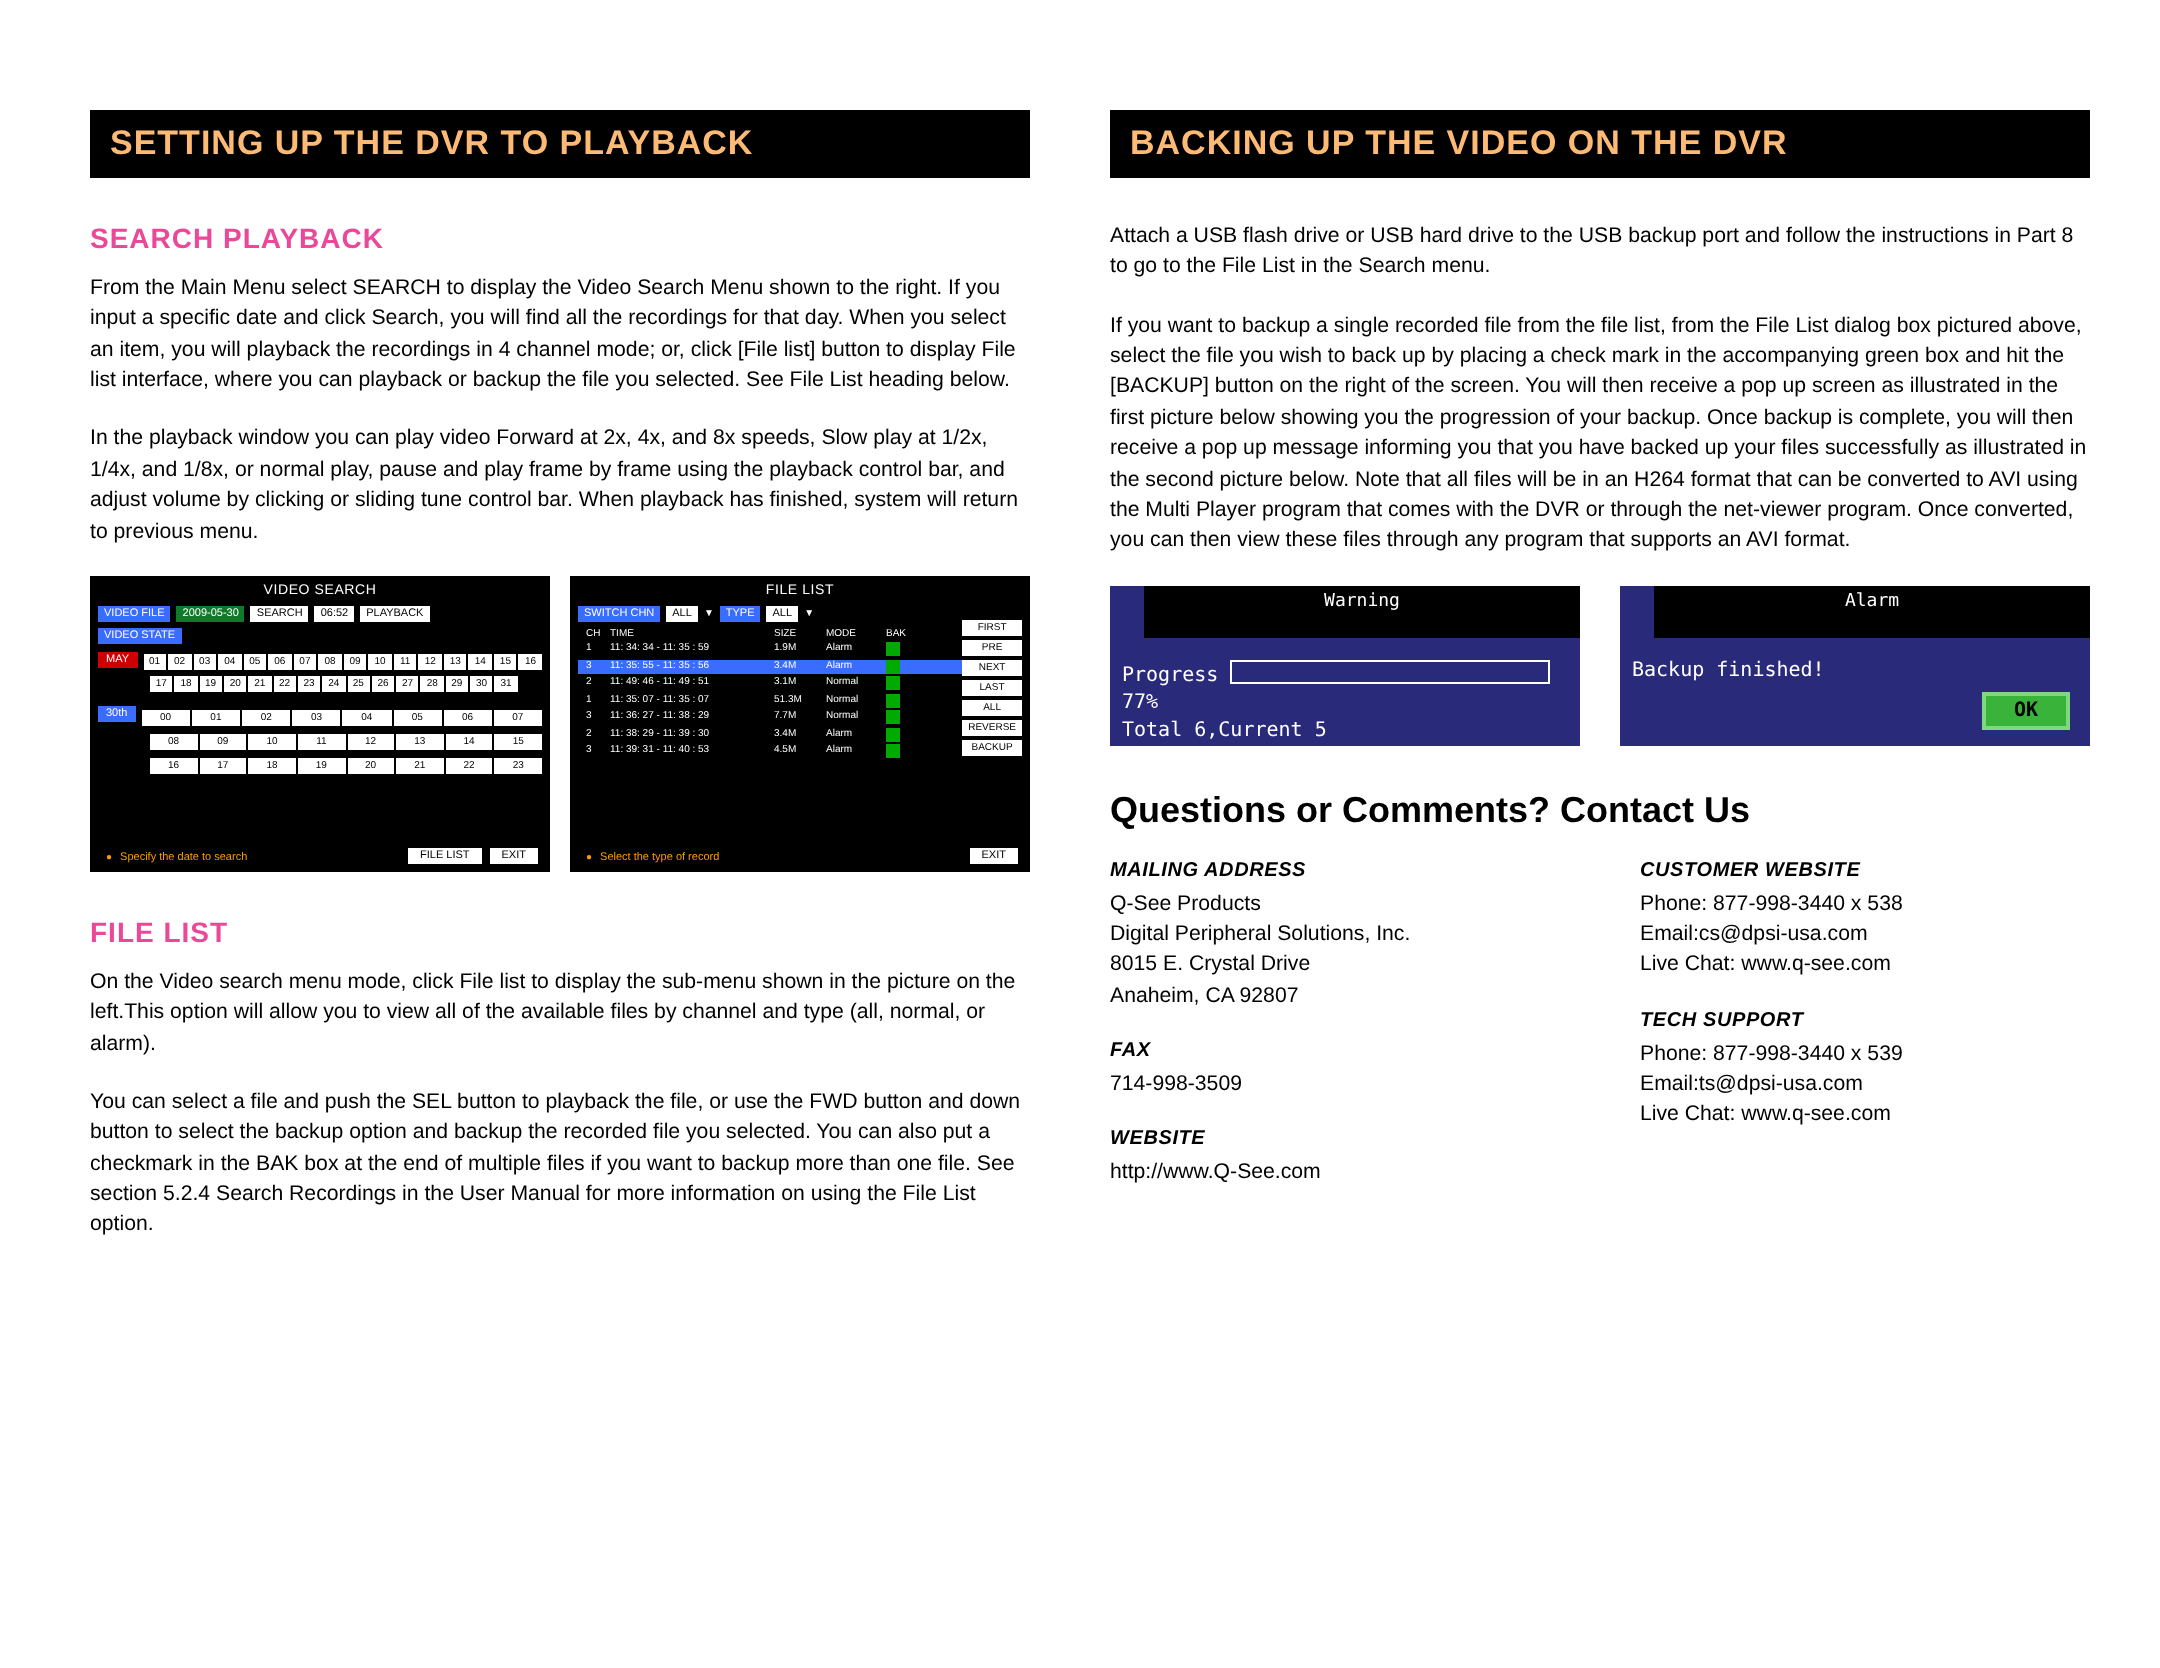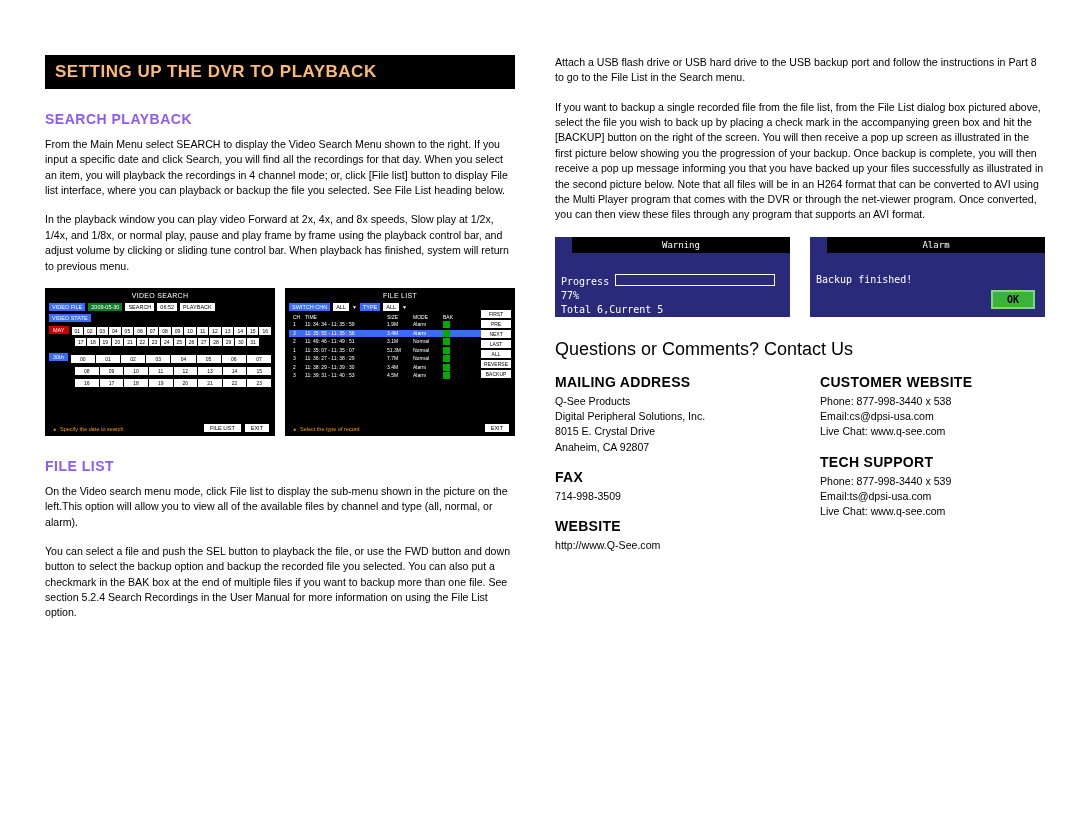--- a/index.html
+++ b/index.html
@@ -17,40 +17,41 @@
     background: #000;
     color: #fdba74;
     font-weight: bold;
     font-size: 17px;
     letter-spacing: 0.5px;
     padding: 7px 10px;
     margin-bottom: 22px;
     font-stretch: condensed;
   }
   .sub-red {
-    color: #8b5cf6;
+    color: #ec4899;
     font-weight: bold;
     font-size: 14px;
     letter-spacing: 0.5px;
     margin-bottom: 10px;
   }
   .body-text {
     font-size: 10.6px;
     line-height: 1.45;
     margin-bottom: 14px;
     color: #000;
   }
   .sub-black {
     font-weight: bold;
-    font-size: 14px;
+    font-size: 10px;
     margin-bottom: 4px;
     letter-spacing: 0.3px;
+    font-style: italic;
   }
   .q-heading {
-    font-weight: normal;
+    font-weight: bold;
     font-size: 18px;
     margin: 22px 0 14px 0;
   }
   .contact-grid { display: flex; gap: 40px; }
   .contact-col { flex: 1; }
   .contact-sec { margin-bottom: 14px; }
   .contact-body { font-size: 10.6px; line-height: 1.45; }
 
   
   .screens { display: flex; gap: 10px; margin: 8px 0 22px 0; }
@@ -88,21 +89,21 @@
     width: 235px; height: 80px;
     background: #2a2a7a;
     color:#fff;
     font-family: monospace;
     font-size: 10px;
     position: relative;
     padding: 6px;
   }
   .popup-title-bar {
     position:absolute; top:0; left:0; right:0;
-    height:16px; background:#000; color:#fff;
+    height:26px; background:#000; color:#fff;
     text-align:center; font-size:9px; line-height:16px;margin-left:17px;
   }
   .popup-body { margin-top:31px; }
   .prog-outer { border:1px solid #fff; height:12px; width:160px; position:relative; margin-bottom:4px; display:inline-block; vertical-align:middle;}
   .prog-inner { background:#5050cc; height:100%; width:77%; }
   .ok-btn {
     display:inline-block; background:#39b339; color:#000;
     padding:2px 14px; border:2px solid #7fd87f; font-weight:bold;
     position:absolute; right:10px; bottom:8px; font-size:10px;margin-top:45px;
   }
@@ -297,20 +298,21 @@
         </div>
     </div>
   </div>
 
   <div class="sub-red">FILE LIST</div>
   <p class="body-text">On the Video search menu mode, click File list to display the sub-menu shown in the picture on the left.This option will allow you to view all of the available files by channel and type (all, normal, or alarm).</p>
   <p class="body-text">You can select a file and push the SEL button to playback the file, or use the FWD button and down button to select the backup option and backup the recorded file you selected. You can also put a checkmark in the BAK box at the end of multiple files if you want to backup more than one file. See section 5.2.4 Search Recordings in the User Manual for more information on using the File List option.</p>
 </div>
 
 <div class="col">
+  <div class="banner">BACKING UP THE VIDEO ON THE DVR</div>
   <p class="body-text">Attach a USB flash drive or USB hard drive to the USB backup port and follow the instructions in Part 8 to go to the File List in the Search menu.</p>
   <p class="body-text">If you want to backup a single recorded file from the file list, from the File List dialog box pictured above, select the file you wish to back up by placing a check mark in the accompanying green box and hit the [BACKUP] button on the right of the screen. You will then receive a pop up screen as illustrated in the first picture below showing you the progression of your backup. Once backup is complete, you will then receive a pop up message informing you that you have backed up your files successfully as illustrated in the second picture below. Note that all files will be in an H264 format that can be converted to AVI using the Multi Player program that comes with the DVR or through the net-viewer program. Once converted, you can then view these files through any program that supports an AVI format.</p>
 
   <div class="popups">
     <div class="popup">
       <div class="popup-title-bar">Warning</div>
       <div class="popup-body">
         <span>Progress</span>
         <span class="prog-outer"><span class="prog-inner"></span></span>
         <span>77%</span>

